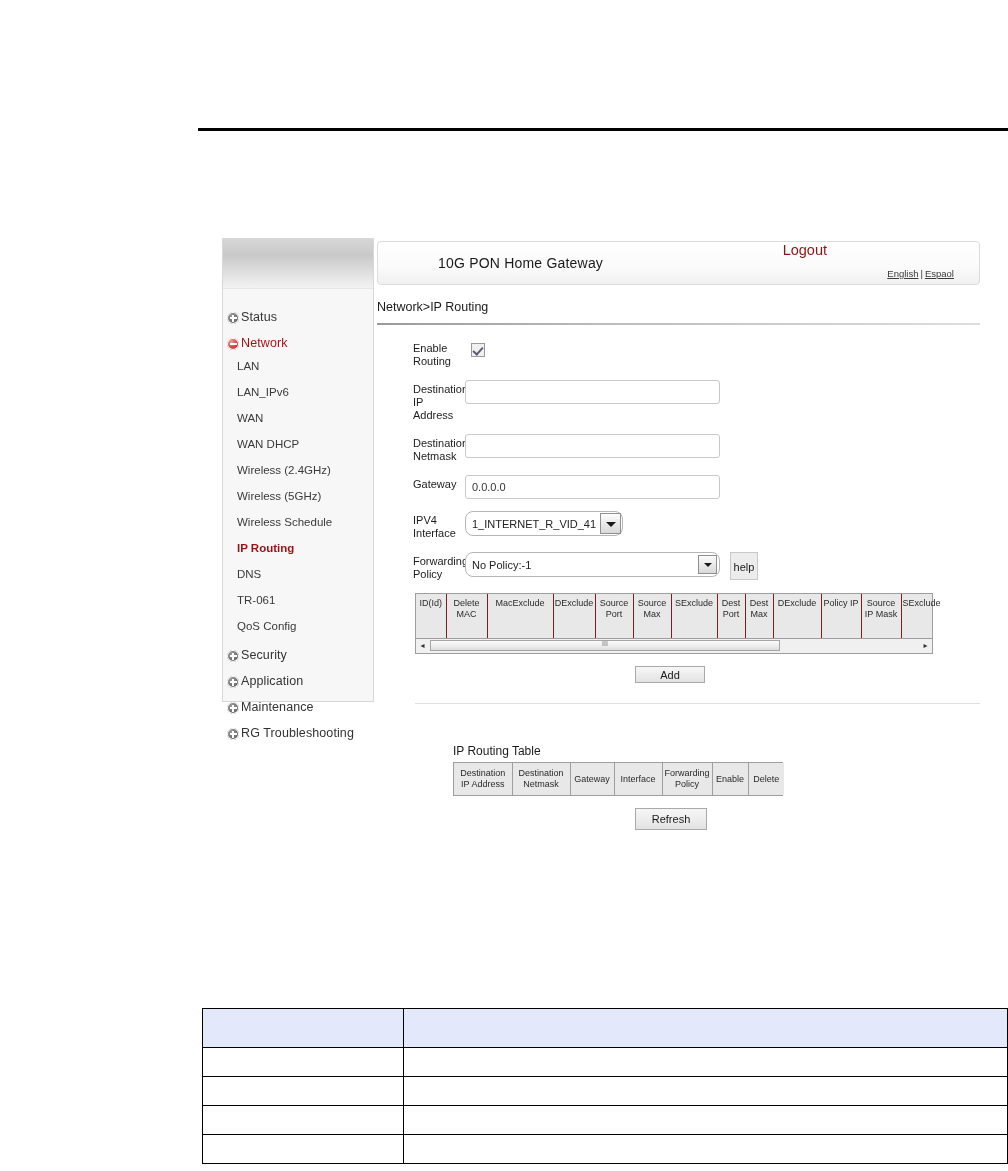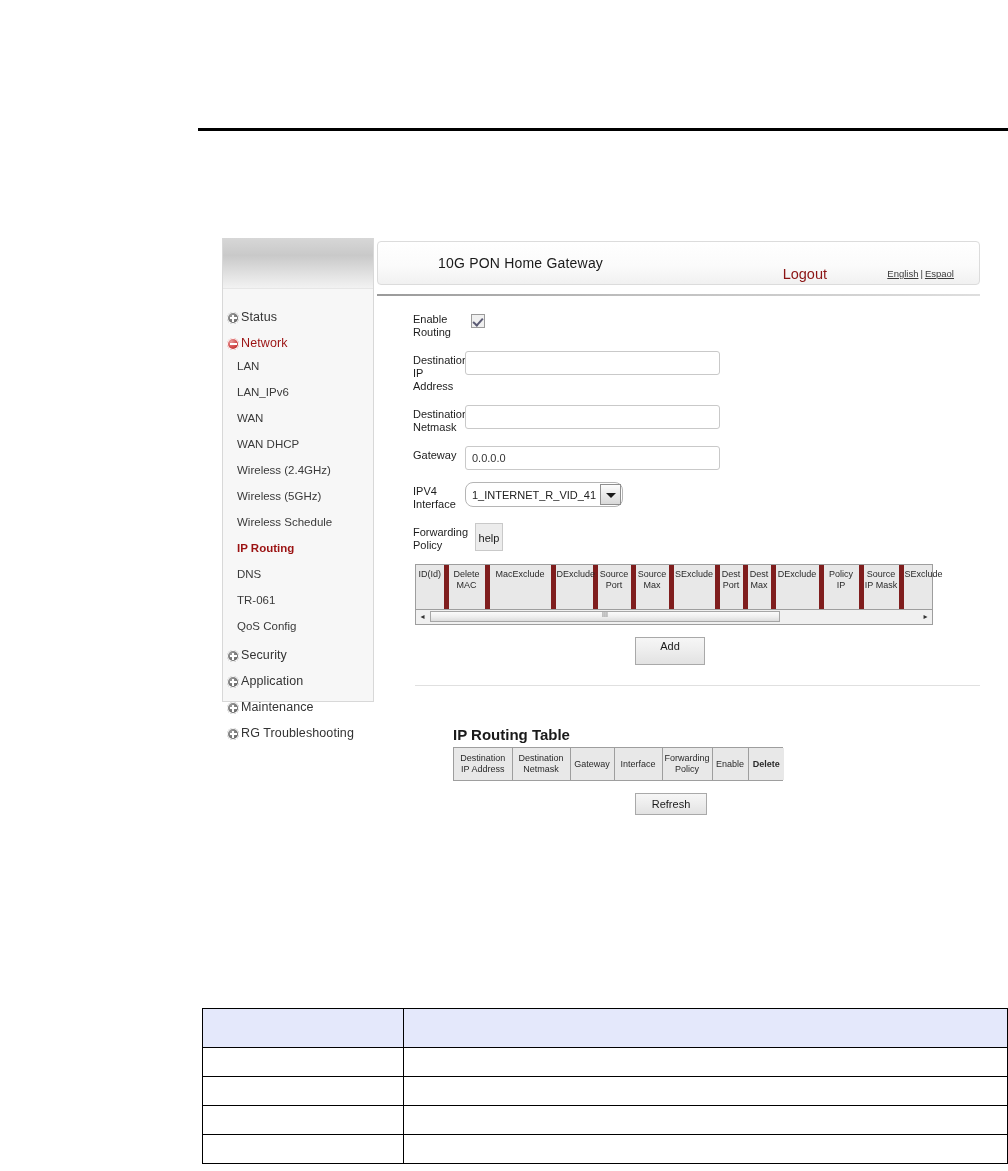--- a/index.html
+++ b/index.html
@@ -119,21 +119,21 @@
   .title-bar .gw-title {
     position: absolute;
     left: 52px; top: 13px;
     font-size: 14px;
     color: #1a1a1a;
     letter-spacing: .2px;
     margin-left: 8px;
   }
   .title-bar .logout {
     position: absolute;
-    right: 152px; top: 24px;
+    right: 152px; top: 0;
     font-size: 14.5px;
     color: #8c1414;
     cursor: pointer;
   }
   .title-bar .langs {
     position: absolute;
     right: 25px; top: 26px;
     font-size: 9.5px;
     color: #3a3a3a;
   }
@@ -262,21 +262,21 @@
     border: 1px solid #9e9e9e;
     background: #e8e8e8;
     box-sizing: border-box;
   }
   table.grid {
     border-collapse: collapse;
     width: 100%;
     table-layout: fixed;
   }
   table.grid th {
-    border-right: 5px solid #7f1d1d;
+    border-right: 1px solid #7f1d1d;
     background: #e8e8e8;
     font-size: 9px;
     font-weight: normal;
     color: #2a2a2a;
     height: 40px;
     vertical-align: top;
     padding: 4px 1px 0 1px;
     line-height: 11px;
   }
   table.grid th:last-child { border-right: none; }
@@ -311,21 +311,21 @@
     left: 50%; top: -1px;
     transform: translateX(-50%);
     font-size: 7px;
     color: #6a6a6a;
     letter-spacing: 0px;
   }
 
   .btn {
     display: block;
     margin: 12px auto 0 auto;
-    width: 70px; height: 28px;
+    width: 70px; height: 17px;
     background: linear-gradient(to bottom, #f6f6f6 0%, #ededed 50%, #e2e2e2 100%);
     border: 1px solid #a9a9a9;
     font-family: "Liberation Sans", sans-serif;
     font-size: 11px;
     color: #1a1a1a;
     text-align: center;
     line-height: 17px;
     cursor: pointer;
     box-sizing: border-box;
   }
@@ -333,22 +333,22 @@
   .btn-refresh { width: 72px; height: 22px; line-height: 20px; margin-left: 222px; }
 
   .hr-thin {
     margin: 20px 2px 0 2px;
     height: 1px;
     background: #e0e0e0;
   }
 
   .sect-title {
     margin: 40px 0 4px 40px;
-    font-size: 15px;
-    font-weight: bold;
+    font-size: 12px;
+    font-weight: normal;
     color: #1a1a1a;
   }
   .rt-wrap {
     margin-left: 40px;
     width: 330px;
     border: 1px solid #9e9e9e;
     box-sizing: border-box;
   }
   table.rt {
     border-collapse: collapse;
@@ -359,21 +359,21 @@
     border-right: 1px solid #9e9e9e;
     background: #e8e8e8;
     font-size: 9px;
     font-weight: normal;
     color: #2a2a2a;
     height: 28px;
     vertical-align: middle;
     padding: 2px 1px;
     line-height: 11px;
   }
-  table.rt th:last-child { border-right: none; font-weight: bold; }
+  table.rt th:last-child { border-right: none; }
 
   
   .doc-table {
     position: absolute;
     left: 202px;
     top: 1008px;
     width: 806px;
     border-collapse: collapse;
   }
   .doc-table td {
@@ -443,20 +443,21 @@
   <div class="content">
 
     <div class="title-bar">
       <div class="gw-title">10G PON Home Gateway</div>
       <div class="logout">Logout</div>
       <div class="langs">
         <a>English</a><span class="sep">|</span><a>Espaol</a>
       </div>
     </div>
 
+    <div class="breadcrumb">Network&gt;IP Routing</div>
     <div class="hr-soft"></div>
 
     <div class="form">
 
       <div class="row">
         <div class="lbl">Enable Routing</div>
         <div class="chk"></div>
       </div>
 
       <div class="row">
@@ -477,20 +478,24 @@
       <div class="row">
         <div class="lbl">IPV4 Interface</div>
         <div class="sel-wrap">
           <div class="sel narrow">1_INTERNET_R_VID_41</div>
           <span class="arrow"></span>
         </div>
       </div>
 
       <div class="row">
         <div class="lbl">Forwarding Policy</div>
+        <div class="sel-wrap">
+          <div class="sel wide">No Policy:-1</div>
+          <span class="arrow sm"></span>
+        </div>
         <div class="helpbtn">help</div>
       </div>
 
       <div class="grid-wrap">
         <table class="grid">
           <colgroup>
             <col style="width:30px">
               <col style="width:41px">
               <col style="width:66px">
               <col style="width:42px">

